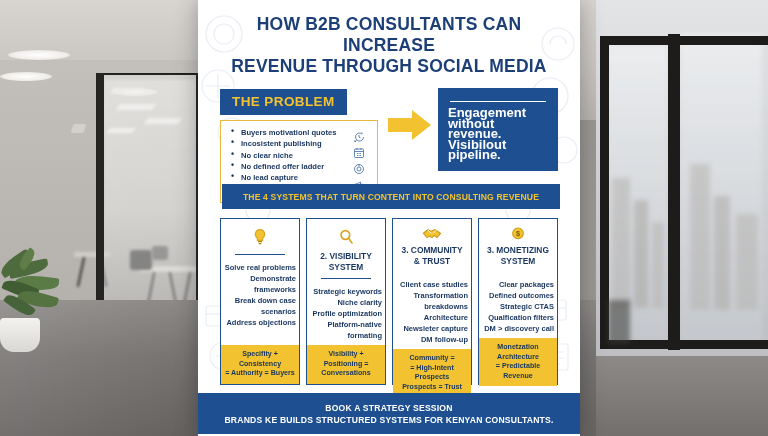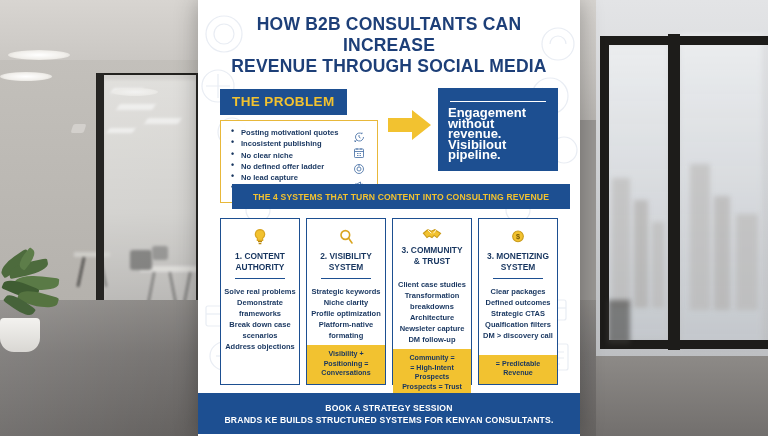--- a/index.html
+++ b/index.html
@@ -86,32 +86,32 @@
   .prob-icons{width:20px;display:flex;flex-direction:column;gap:4px;align-items:center;
     color:#1d4f91;opacity:.85;margin-left:4px;}
 
   .arrow-wrap{position:absolute;left:190px;top:108px;width:44px;height:34px;}
   .result-box{position:absolute;left:240px;top:88px;width:120px;background:#1d4f91;
     color:#fff;padding:8px 10px 10px;box-sizing:border-box;}
   .result-title{color:#f2c230;font-weight:bold;font-size:12px;text-align:center;letter-spacing:.3px;}
   .result-rule{height:1.4px;background:#fff;margin:5px 2px 6px;}
   .result-text{font-size:13px;font-weight:bold;line-height:10.5px;}
 
-  .band{position:absolute;left:34px;top:184px;width:338px;height:25px;background:#1d4f91;
+  .band{position:absolute;left:24px;top:184px;width:338px;height:25px;background:#1d4f91;
     color:#f2c230;font-weight:bold;font-size:8.6px;letter-spacing:.15px;
     display:flex;align-items:center;justify-content:center;text-align:center;}
 
   .cols{position:absolute;left:22px;top:218px;width:338px;display:flex;gap:6px;}
   .col{flex:1;border:1.6px solid #1d4f91;background:#fff;display:flex;flex-direction:column;
     height:167px;box-sizing:border-box;}
   .col-icon{height:24px;display:flex;align-items:center;justify-content:center;margin-top:6px;}
   .col-title{text-align:center;color:#17355f;font-weight:bold;font-size:8.4px;line-height:11px;
     padding:2px 2px 0;}
   .col-rule{height:1.4px;background:#1d4f91;margin:5px 14px 0;}
-  .col-body{flex:1;text-align:center;color:#17355f;font-weight:bold;font-size:7.5px;
+  .col-body{flex:1;text-align:right;color:#17355f;font-weight:bold;font-size:7.5px;
     line-height:11px;padding:7px 3px 4px;}
   .col-foot{background:#f2c230;color:#17355f;font-weight:bold;font-size:7.1px;line-height:9.6px;
     text-align:center;padding:5px 2px;}
 
   .footer-band{position:absolute;left:0;top:393px;width:382px;height:41px;background:#1d4f91;
     color:#fff;font-weight:bold;font-size:8.6px;line-height:12px;letter-spacing:.2px;
     display:flex;flex-direction:column;align-items:center;justify-content:center;text-align:center;}
 </style>
 </head>
 <body>
@@ -209,21 +209,21 @@
 
       <div class="p-title">
         <div>HOW B2B CONSULTANTS CAN INCREASE</div>
         <div>REVENUE THROUGH SOCIAL MEDIA</div>
       </div>
 
       <div class="sect-problem">
         <div class="badge">THE PROBLEM</div>
         <div class="prob-box">
           <ul class="prob-list">
-            <li>Posting motivationl quotes</li>
+            <li>Buyers motivationl quotes</li>
             <li>Incosistent publishing</li>
             <li>No clear niche</li>
             <li>No defined offer ladder</li>
             <li>No lead capture</li>
             <li>No conversion flow</li>
           </ul>
           <div class="prob-icons">
             <svg width="12" height="12" viewBox="0 0 24 24" fill="none" stroke="#1d4f91" stroke-width="1.6">
               <path d="M21 12a8 8 0 1 1-3-6.2V3"></path>
                 <path d="M12 8v4l3 2"></path>
@@ -261,31 +261,31 @@
 
       <div class="cols">
 
         <div class="col">
           <div class="col-icon">
             <svg width="16" height="18" viewBox="0 0 24 26" fill="none" stroke="#d9a520" stroke-width="1.8">
               <path d="M12 2a7 7 0 0 0-4 12.7V18h8v-3.3A7 7 0 0 0 12 2z" fill="#f2c230"></path>
               <path d="M9 20h6M10 23h4" stroke="#b7860f"></path>
             </svg>
           </div>
-          <div class="col-title">
-            <div>1. CONTENT</div>
-            <div>AUTHORITY</div>
-          </div>
           <div class="col-rule"></div>
           <div class="col-body">
             <div>Solve real problems</div>
             <div>Demonstrate</div>
             <div>frameworks</div>
             <div>Break down case scenarios</div>
             <div>Address objections</div>
+          </div>
+          <div class="col-foot">
+            <div>Specifity + Consistency</div>
+            <div>= Authority = Buyers</div>
           </div>
         </div>
 
         <div class="col">
           <div class="col-icon">
             <svg width="16" height="18" viewBox="0 0 24 26" fill="none" stroke="#d9a520" stroke-width="2.4">
               <circle cx="11" cy="10" r="6.5" fill="none"></circle>
                 <path d="M16 15l5 7" stroke-linecap="round"></path>
             </svg>
           </div>
@@ -347,20 +347,21 @@
           </div>
           <div class="col-rule"></div>
           <div class="col-body">
             <div>Clear packages</div>
             <div>Defined outcomes</div>
             <div>Strategic CTAS</div>
             <div>Qualfication filters</div>
             <div>DM &gt; discovery call</div>
           </div>
           <div class="col-foot">
+            <div>Monetzation Architecture</div>
             <div>= Predictable Revenue</div>
           </div>
         </div>
 
       </div>
 
       <div class="footer-band">
         <div>BOOK A STRATEGY SESSION</div>
         <div>BRANDS KE BUILDS STRUCTURED SYSTEMS FOR KENYAN CONSULTANTS.</div>
       </div>

